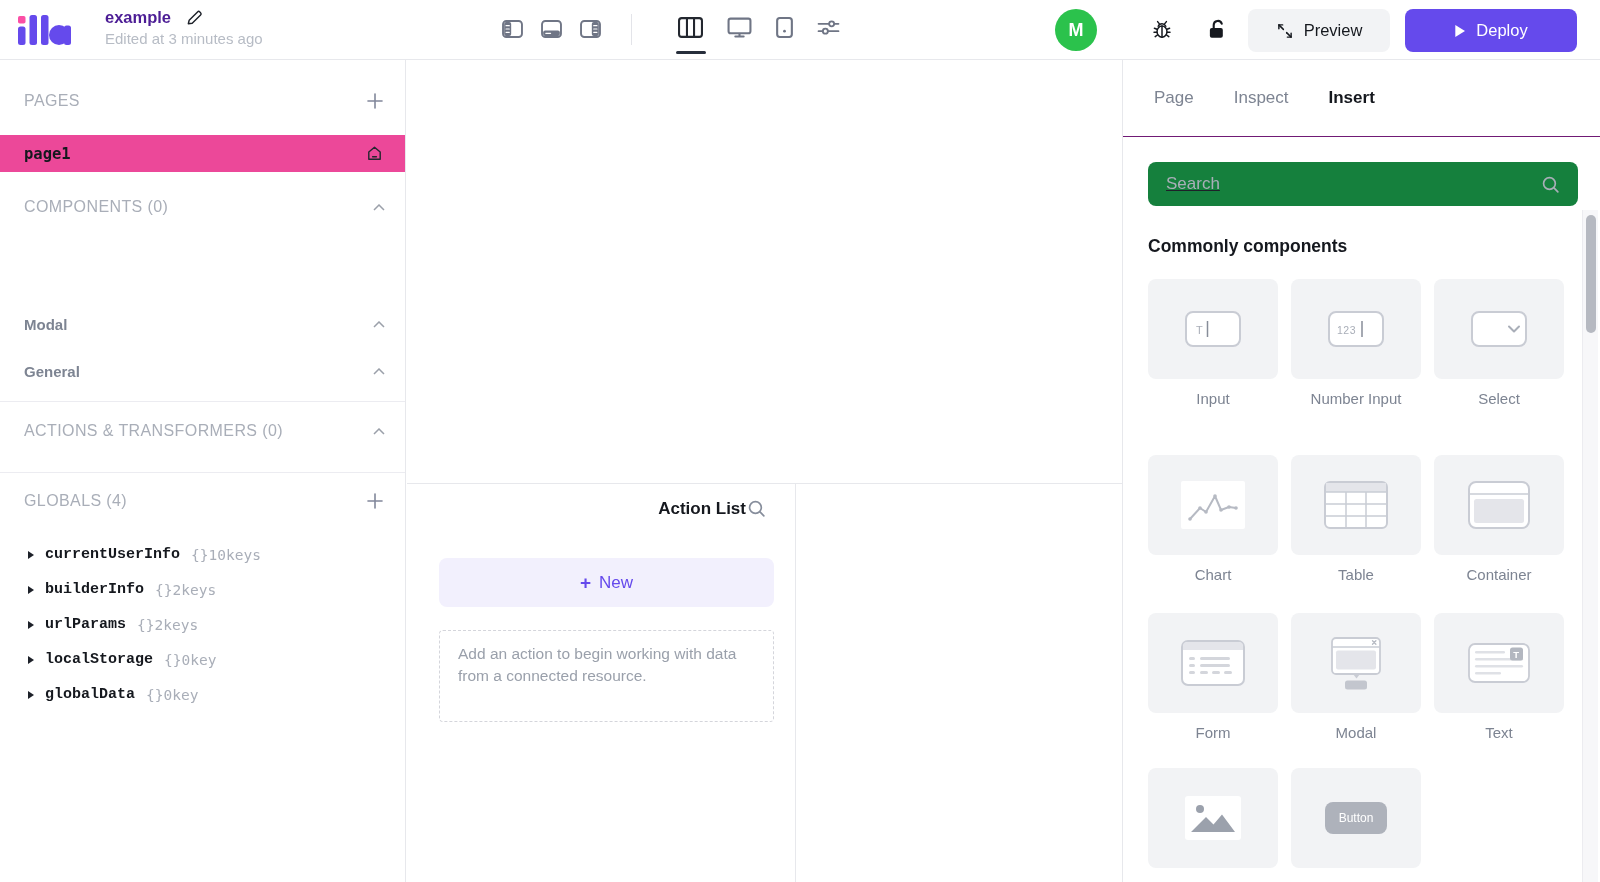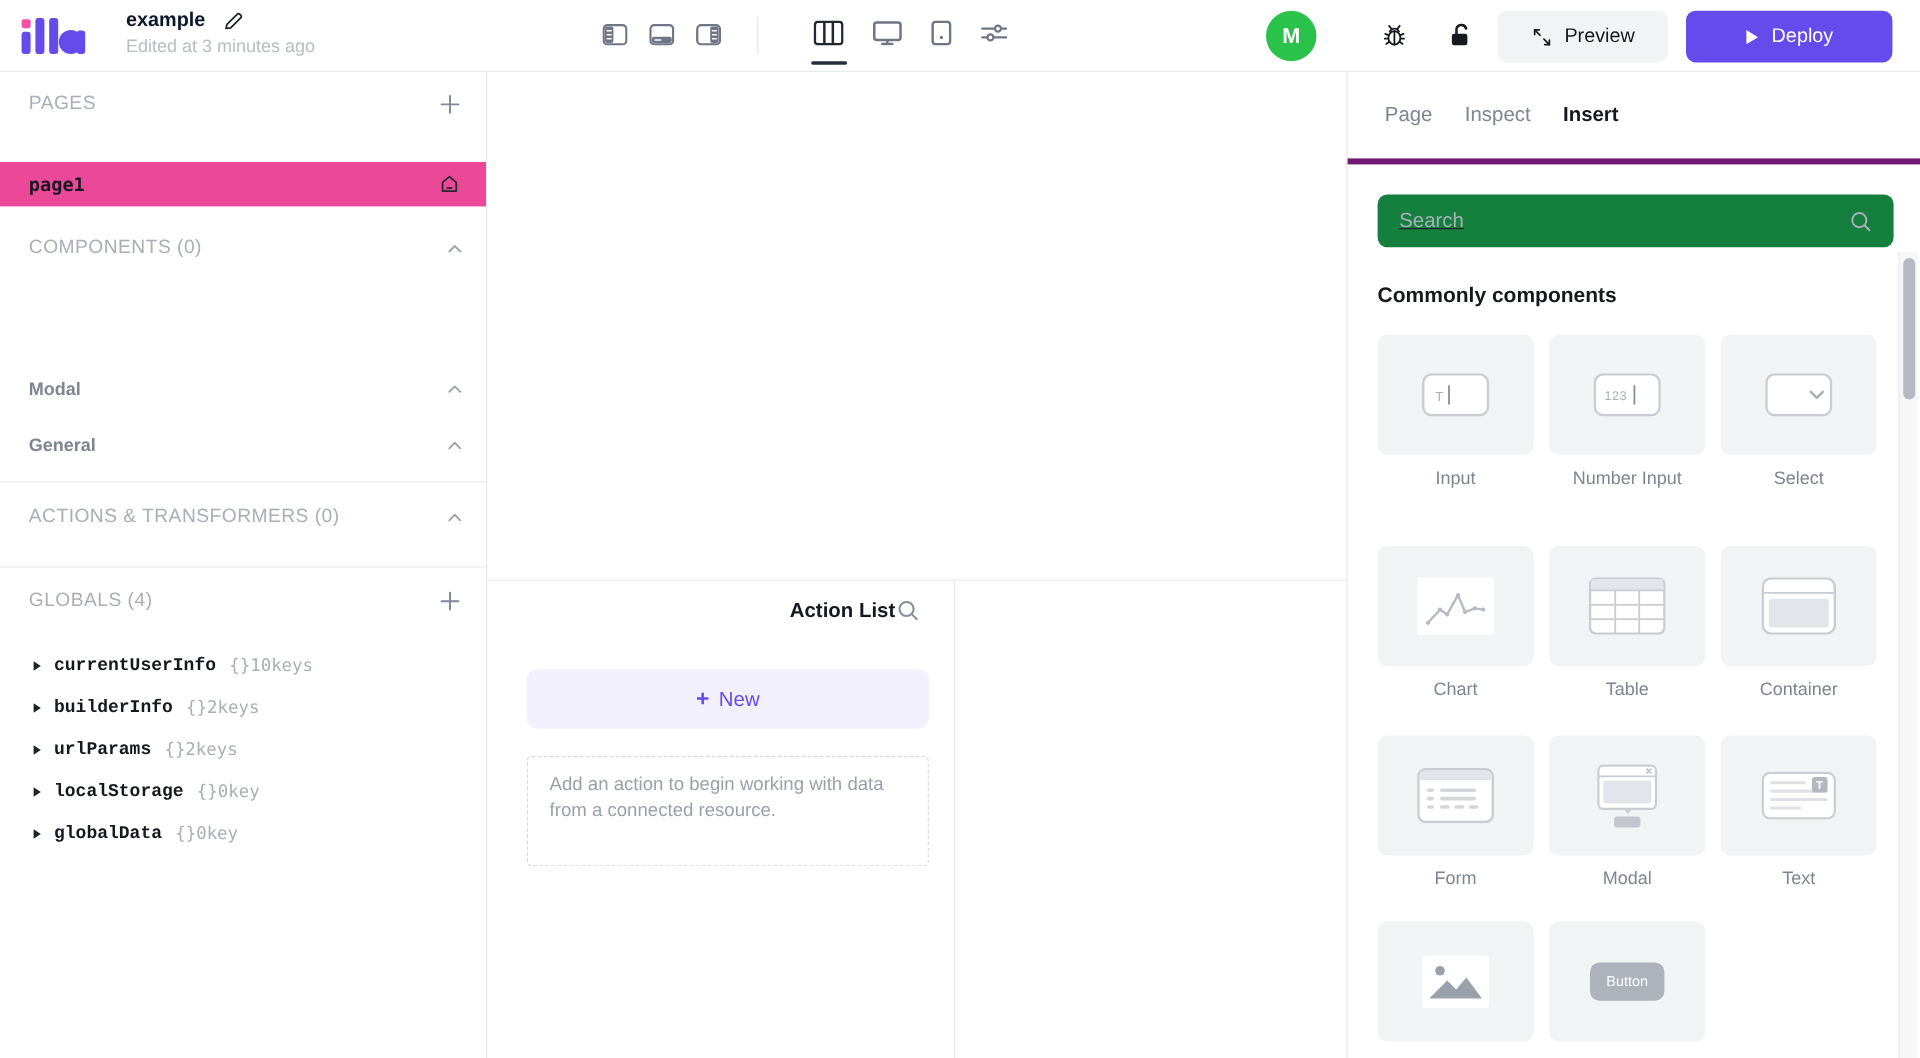--- a/index.html
+++ b/index.html
@@ -4,41 +4,41 @@
 <style>
   * { margin:0; padding:0; box-sizing:border-box; }
   html,body { width:1600px; height:882px; background:#fff; font-family:"Liberation Sans", sans-serif; color:#1d2129; overflow:hidden; }
   .app { position:relative; width:1600px; height:882px; }
 
   
   .topbar { position:absolute; left:0; top:0; width:1600px; height:60px; background:#fff; border-bottom:1px solid #e7e8ec; z-index:5; }
   .logo { position:absolute; left:16px; top:13px; cursor:pointer; }
   .title-wrap { position:absolute; left:105px; top:7px; }
   .title-row { display:flex; align-items:center; gap:13px; }
-  .app-title { font-size:16.5px; font-weight:700; color:#0f172a; }
+  .app-title { font-size:16.5px; font-weight:700; color:#4c1d95; }
   .pencil-btn { width:20px; height:20px; display:flex; align-items:center; justify-content:center; cursor:pointer; }
   .subtitle { font-size:15px; color:#b7bcc5; margin-top:3px; }
 
   .panel-toggles { position:absolute; left:502px; top:20px; display:flex; gap:18px; }
   .icon-btn { display:flex; align-items:center; justify-content:center; cursor:pointer; background:none; border:none; }
   .toolbar-divider { position:absolute; left:631px; top:14px; width:1px; height:31px; background:#e3e4e9; }
   .view-modes { position:absolute; left:678px; top:17px; display:flex; gap:24px; align-items:center; }
   .active-underline { position:absolute; left:676px; top:51px; width:30px; height:3px; border-radius:2px; background:#272e3b; }
 
   .avatar { position:absolute; left:1055px; top:9px; width:42px; height:42px; border-radius:50%; background:#2bc24c; color:#fff; font-size:18px; font-weight:700; display:flex; align-items:center; justify-content:center; cursor:pointer; }
   .bug-btn { position:absolute; left:1150px; top:18px; }
   .lock-btn { position:absolute; left:1207px; top:18px; }
   .preview-btn { position:absolute; left:1248px; top:9px; height:43px; width:142px; border-radius:8px; background:#f2f3f5; display:flex; align-items:center; justify-content:center; gap:10px; font-size:16.5px; color:#15181e; cursor:pointer; border:none; }
   .deploy-btn { position:absolute; left:1405px; top:9px; height:43px; width:172px; border-radius:8px; background:#654aec; display:flex; align-items:center; justify-content:center; gap:10px; font-size:16.5px; color:#fff; cursor:pointer; border:none; }
 
   
   .sidebar { position:absolute; left:0; top:60px; width:406px; height:822px; background:#fff; border-right:1px solid #e7e8ec; }
   .side-header { position:absolute; left:0; width:100%; display:flex; align-items:center; justify-content:space-between; padding:0 20px 0 24px; height:26px; }
   .side-header .hlabel { font-size:16px; color:#a9aeb8; letter-spacing:0.4px; }
-  .hdr-pages { top:14px; }
+  .hdr-pages { top:28px; }
   .hdr-components { top:134px; }
   .hdr-actions { top:358px; }
   .hdr-globals { top:428px; }
   .page-row { position:absolute; top:75px; left:0; width:100%; height:37px; background:#ec4899; display:flex; align-items:center; justify-content:space-between; padding:0 21px 0 24px; cursor:pointer; }
   .page-name { font-family:"DejaVu Sans Mono", monospace; font-size:15.5px; font-weight:700; color:#15181e; }
   .group-row { position:absolute; left:0; width:100%; display:flex; align-items:center; justify-content:space-between; padding:0 20px 0 24px; height:28px; cursor:pointer; }
   .group-label { font-size:15px; font-weight:600; color:#7d8492; }
   .row-modal { top:250px; }
   .row-general { top:297px; }
   .side-divider { position:absolute; left:0; width:100%; height:1px; background:#ececf1; }
@@ -58,21 +58,21 @@
   .ap-title-row { position:absolute; top:14px; left:30px; right:28px; display:flex; align-items:center; justify-content:flex-end; }
   .ap-title { font-size:17px; font-weight:700; color:#15181e; }
   .ap-search { color:#868d9b; display:flex; cursor:pointer; }
   .new-btn { position:absolute; top:74px; left:32px; width:335px; height:49px; border:none; border-radius:8px; background:#f2f0fd; color:#654aec; font-size:17px; font-weight:500; display:flex; align-items:center; justify-content:center; gap:8px; cursor:pointer; font-family:"Liberation Sans", sans-serif; }
   .new-plus { font-size:19px; font-weight:700; line-height:1; }
   .empty-hint { position:absolute; top:146px; left:32px; width:335px; min-height:92px; border:1px dashed #d4d5db; border-radius:4px; padding:12px 18px; font-size:15.5px; line-height:1.42; color:#9aa0ab; }
   .bottom-empty { position:absolute; left:390px; top:424px; right:0; bottom:0; background:#fff; }
 
   
   .right-panel { position:absolute; left:1122px; top:60px; width:478px; height:822px; background:#fff; border-left:1px solid #e7e8ec; }
-  .tabs-row { height:77px; display:flex; align-items:center; gap:27px; padding-left:31px; border-bottom:5px solid #701a75; }
+  .tabs-row { height:77px; display:flex; align-items:center; gap:40px; padding-left:31px; border-bottom:1px solid #701a75; }
   .tab { font-size:17px; color:#7d8492; cursor:pointer; }
   .tab.active { color:#15181e; font-weight:600; }
   .search-wrap { position:relative; margin:25px 23px 0 25px; }
   .search-input { width:430px; height:44px; background:#15803d; border:none; border-radius:8px; padding:0 46px 0 18px; font-size:17px; color:#1d2129; font-family:"Liberation Sans", sans-serif; outline:none;text-decoration:underline; }
   .search-input::placeholder { color:#a9aeb8; }
   .search-icon-right { position:absolute; right:16px; top:12px; color:#a9aeb8; }
   .section-title { margin:30px 0 0 25px; font-size:17.5px; font-weight:700; color:#15181e; height:24px; }
   .comp-grid { margin:19px 0 0 25px; display:grid; grid-template-columns:repeat(3,130px); grid-template-rows:176px 158px 155px auto; column-gap:13px; }
   .comp-item { display:flex; flex-direction:column; align-items:center; cursor:grab; }
   .comp-card { width:130px; height:100px; background:#f2f3f5; border-radius:8px; display:flex; align-items:center; justify-content:center; }

